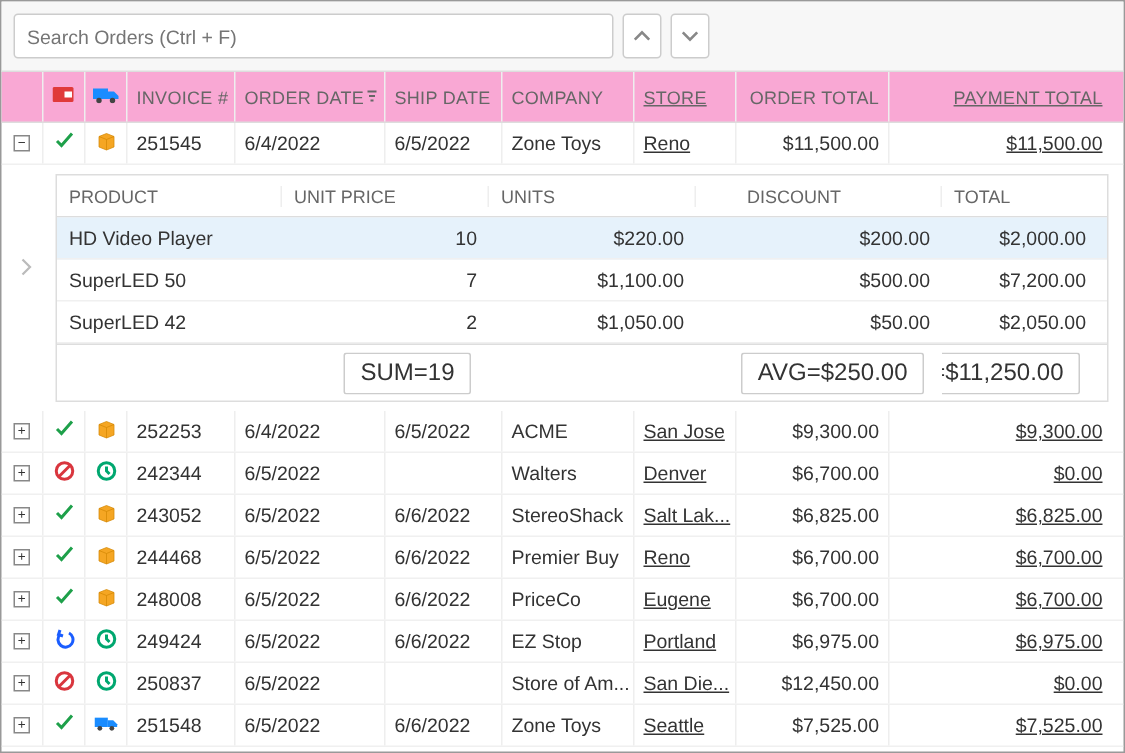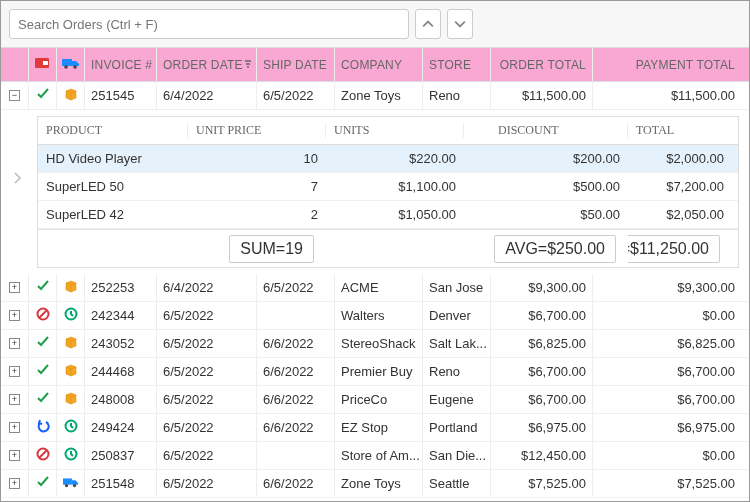--- a/index.html
+++ b/index.html
@@ -12,42 +12,42 @@
 .header-row { display: flex; align-items: center; height: 34px; border-bottom: 1px solid #ddd; background: #f9a8d4; font-weight: 400; color: #555; }
 .col { display: flex; align-items: center; padding: 0 6px; height: 100%; border-right: 1px solid #eee; overflow: hidden; white-space: nowrap; text-overflow: ellipsis; }
 .col:last-child { border-right: none; }
 .col-expand { width: 28px; justify-content: center; }
 .col-status { width: 28px; justify-content: center; }
 .col-ship { width: 28px; justify-content: center; }
 .col-invoice { width: 72px; }
 .col-orderdate { width: 100px; }
 .col-shipdate { width: 78px; }
 .col-company { width: 88px; }
-.col-store { width: 68px; }
+.col-store { width: 68px; text-decoration: underline; }
 .col-ordertotal { width: 102px; justify-content: flex-end; }
-.col-paytotal { flex: 1; justify-content: flex-end; padding-right: 14px; }
+.col-paytotal { flex: 1; justify-content: flex-end; padding-right: 14px; text-decoration: underline; }
 .hdr .col { font-size: 12px; color: #666; text-transform: uppercase; letter-spacing: 0.2px; }
 .sort-icon { margin-left: auto; }
 .data-row { display: flex; align-items: center; height: 28px; border-bottom: 1px solid #f0f0f0; }
 .exp-icon { width: 11px; height: 11px; border: 1px solid #888; display: inline-flex; align-items: center; justify-content: center; font-size: 9px; line-height: 1; cursor: pointer; }
 .check-icon { color: #1ea04a; }
 .box-icon { display: inline-block; }
 .detail-panel { margin: 6px 10px 6px 36px; border: 1px solid #ddd; background: #fff; }
 .detail-header, .detail-row, .detail-footer { display: flex; align-items: center; height: 28px; }
 .detail-header { border-bottom: 1px solid #ddd; font-size: 12px; color: #666; text-transform: uppercase; }
 .detail-row { border-bottom: 1px solid #f0f0f0; }
 .detail-row.highlight { background: #e6f2fb; text-align: right; }
 .detail-footer { height: 38px; border-top: 1px solid #ddd; }
 .dcol { padding: 0 8px; display: flex; align-items: center; overflow: hidden; white-space: nowrap; }
 .dcol-prod { width: 150px; }
 .dcol-units { width: 138px; justify-content: flex-end; }
 .dcol-price { width: 138px; justify-content: flex-end; }
 .dcol-discount { width: 138px; justify-content: flex-end; margin-left: 26px; }
 .dcol-total { flex: 1; justify-content: flex-end; padding-right: 14px; }
-.detail-header .dcol { justify-content: flex-start; border-right: 1px solid #eee; font-family: Liberation Serif, serif; }
+.detail-header .dcol { justify-content: flex-start; border-right: 1px solid #eee; }
 .detail-header .dcol:last-child { border-right: none; }
 .sum-box { border: 1px solid #ccc; border-radius: 2px; padding: 4px 10px; background: #fff; margin: 0 4px; font-size: 16px; }
 .side-chevron { position: absolute; left: 12px; top: 170px; color: #bbb; }
 </style>
 </head>
 <body>
 <div class="container">
 
 <div class="toolbar">
   <input class="search-box" placeholder="Search Orders (Ctrl + F)" style="">

